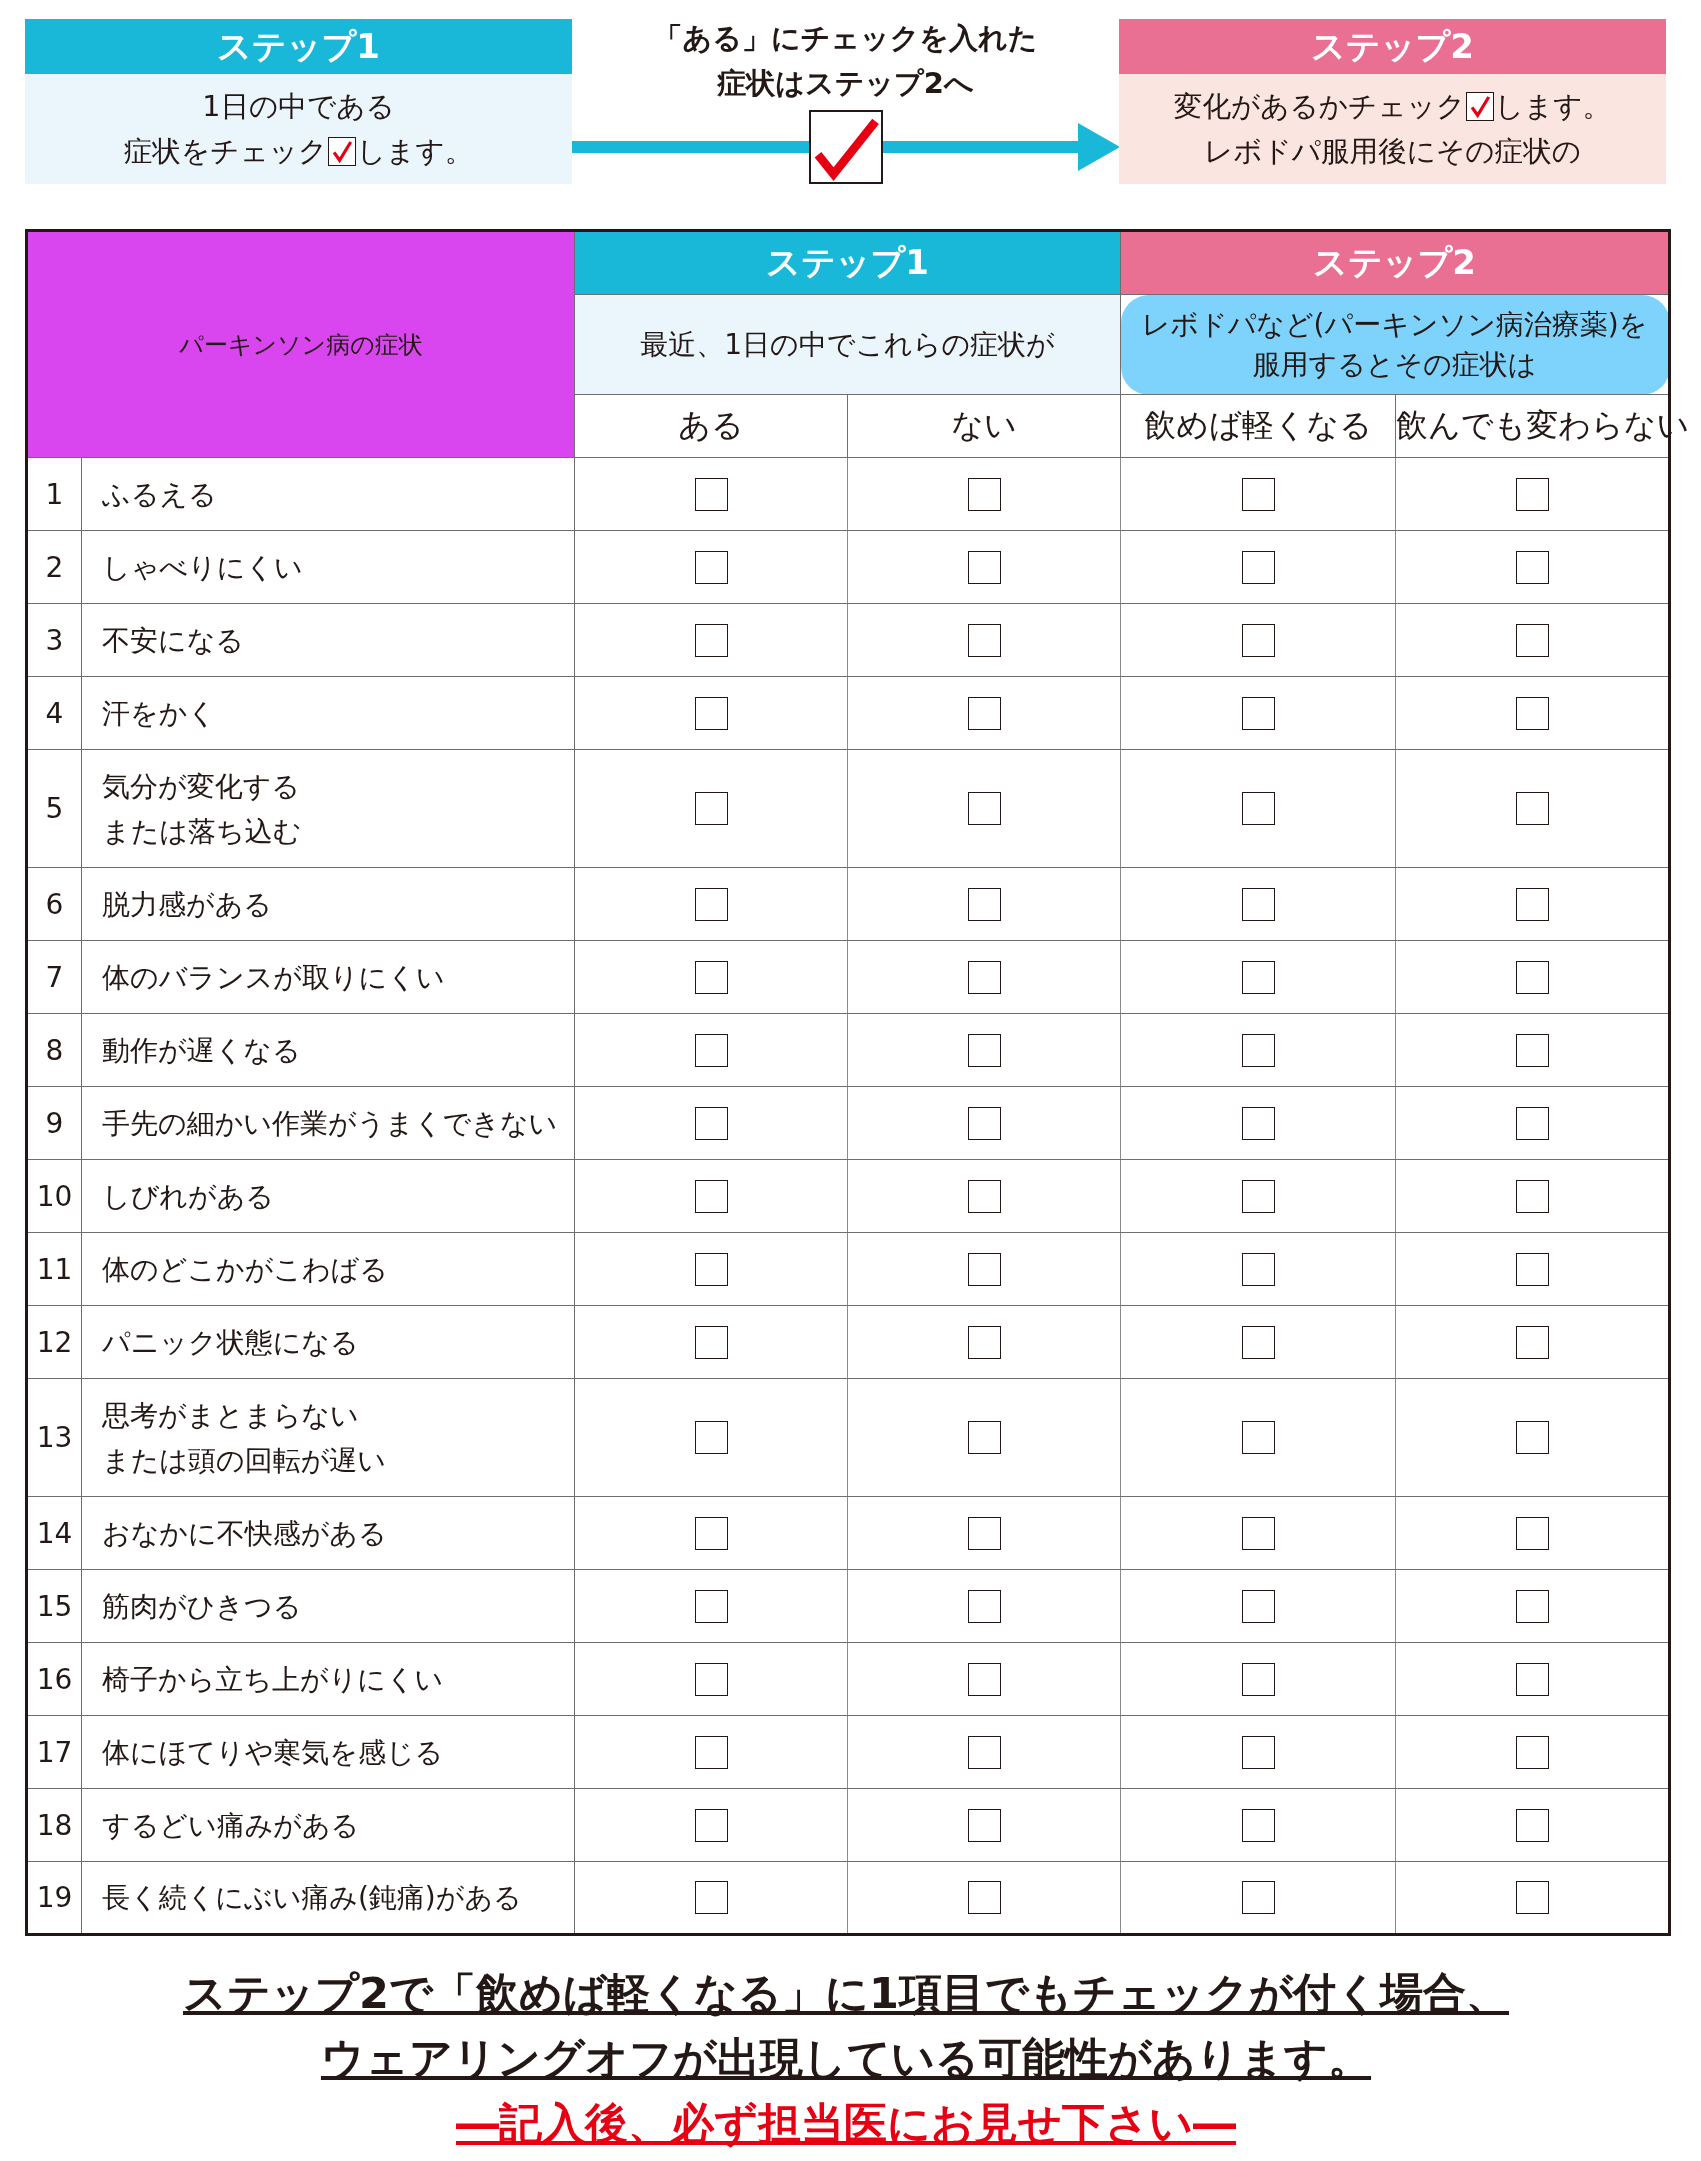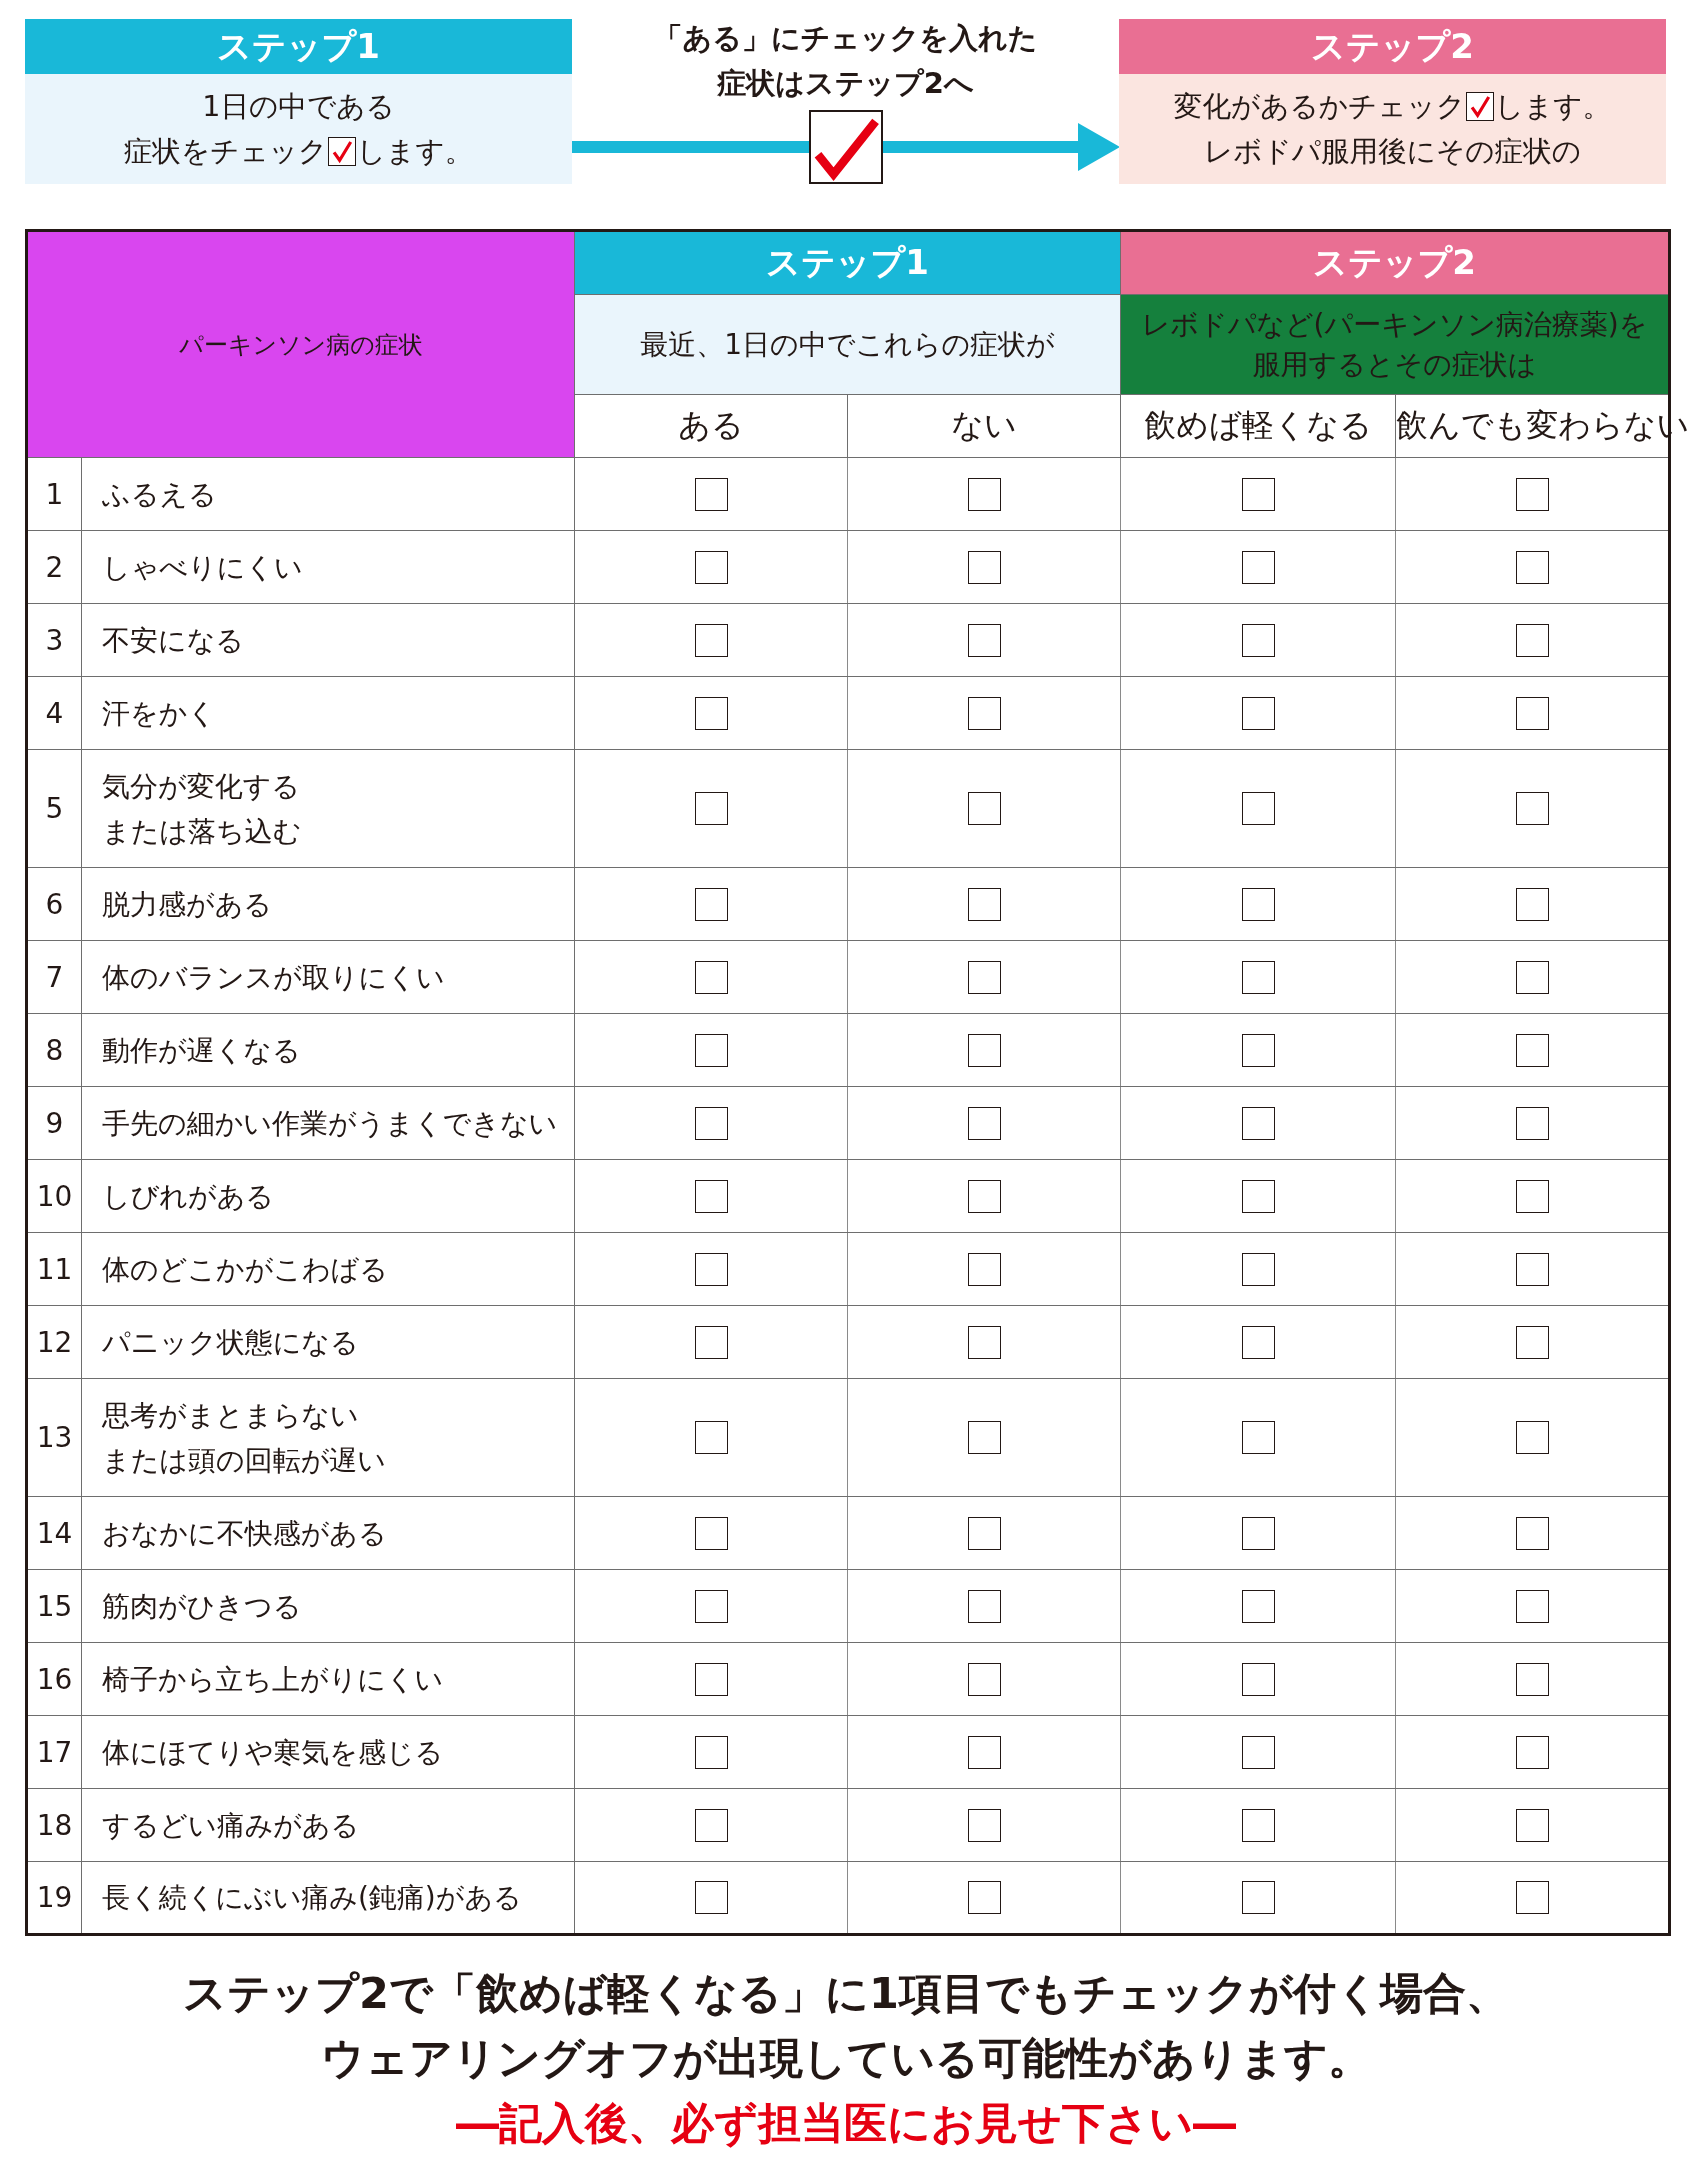--- a/index.html
+++ b/index.html
@@ -68,40 +68,40 @@
   .row.tall { height:118px; }
 
   .symptom-head { background:#d946ef; font-size:24px; text-align:center; }
   .step-title {
     color:#ffffff; font-weight:bold !important; font-size:34px; text-align:center;
   }
   .step-title.s1 { background:#19b8d8; }
   .step-title.s2 { background:#e96f93; }
   .step-question { font-size:28px; line-height:40px; text-align:center; white-space:pre-line; }
   .step-question.s1 { background:#eaf5fc; }
-  .step-question.s2 { background:#15803d; }
+  .step-question.s2 { background:#7dd3fc;border-radius:28px; }
   .opt-label { font-size:32px; text-align:center; background:#ffffff; white-space:nowrap; }
 
   .num-cell { font-size:28px; text-align:center; }
   .label-cell {
     font-size:28px; line-height:45px; text-align:left; padding-left:20px !important;
     white-space:pre-line;
   }
   .cb-cell { text-align:center; }
   .cb {
     display:inline-block; width:33px; height:33px; box-sizing:border-box;
     border:1.5px solid #231815; background:#ffffff; vertical-align:middle; cursor:pointer;
   }
 
   
   .footer {
     position:absolute; left:25px; top:1961px; width:1642px;
     text-align:center; font-weight:bold; font-size:43px; line-height:65px;
   }
-  .footer span { display:block; white-space:nowrap; }
+  .footer span { display:block; white-space:nowrap;text-decoration:underline; }
   .footer .notice { color:#e60012; }
 </style>
 </head>
 <body>
 
 <div class="card" id="step1-card">
   <div class="card-head">ステップ1</div>
   <div class="card-body">
     <span class="card-line">1日の中である</span>
     <span class="card-line"><span>症状をチェック</span><span class="mini-check"><svg viewBox="0 0 32 34">

